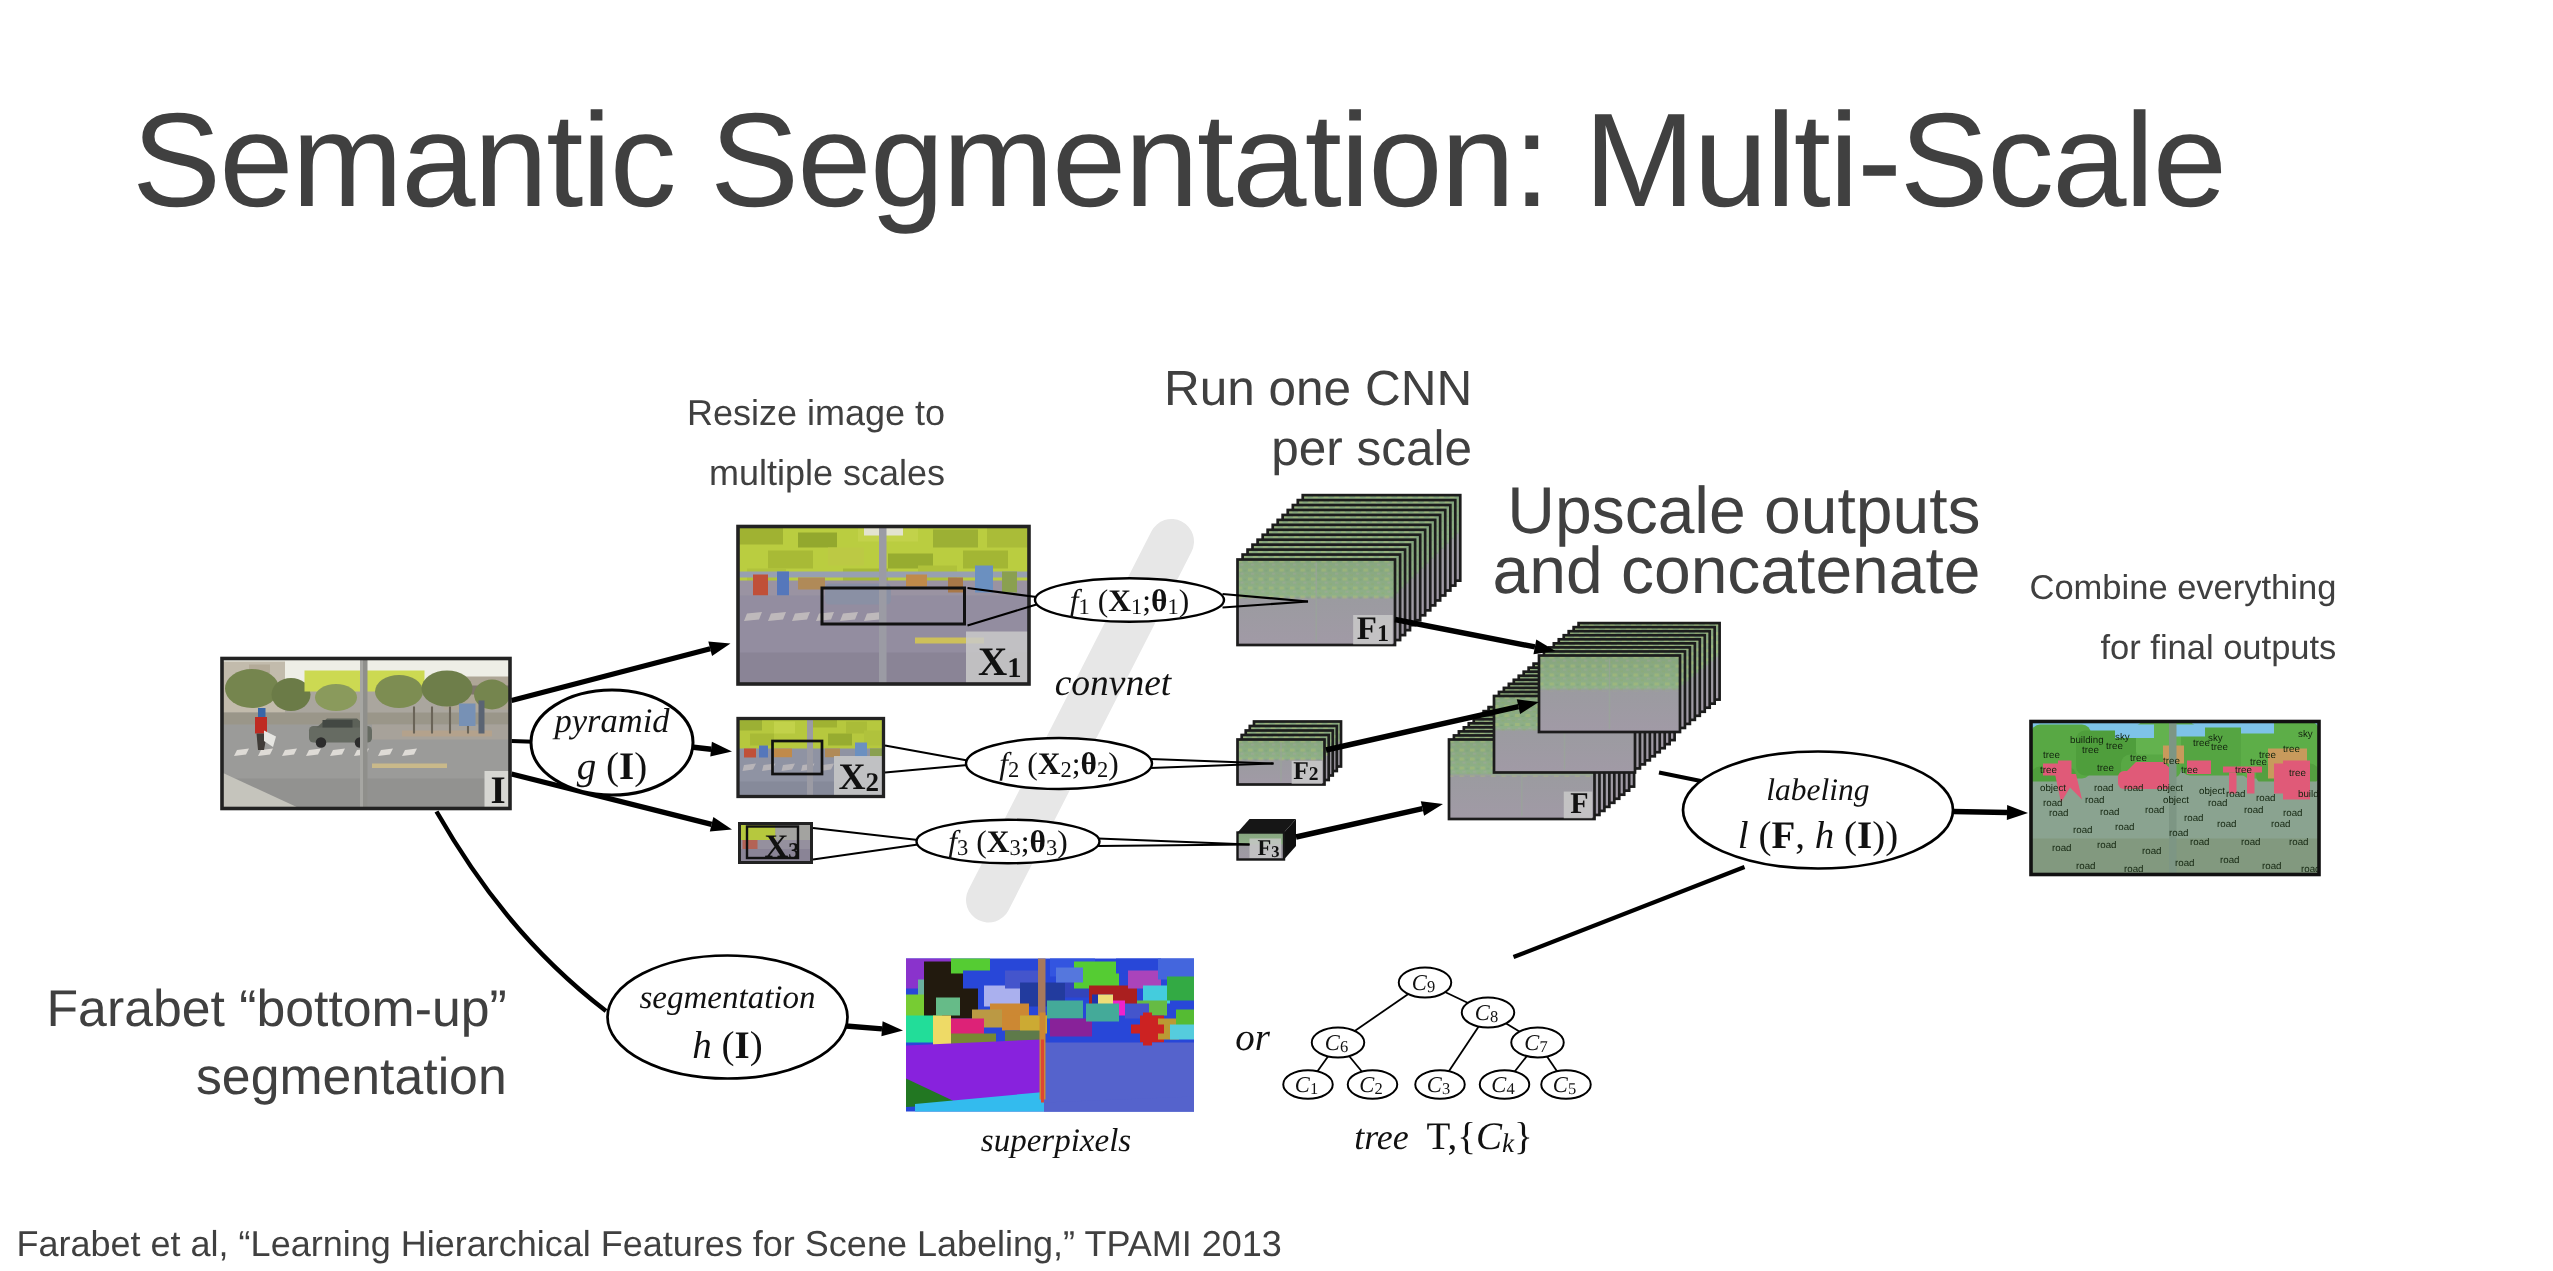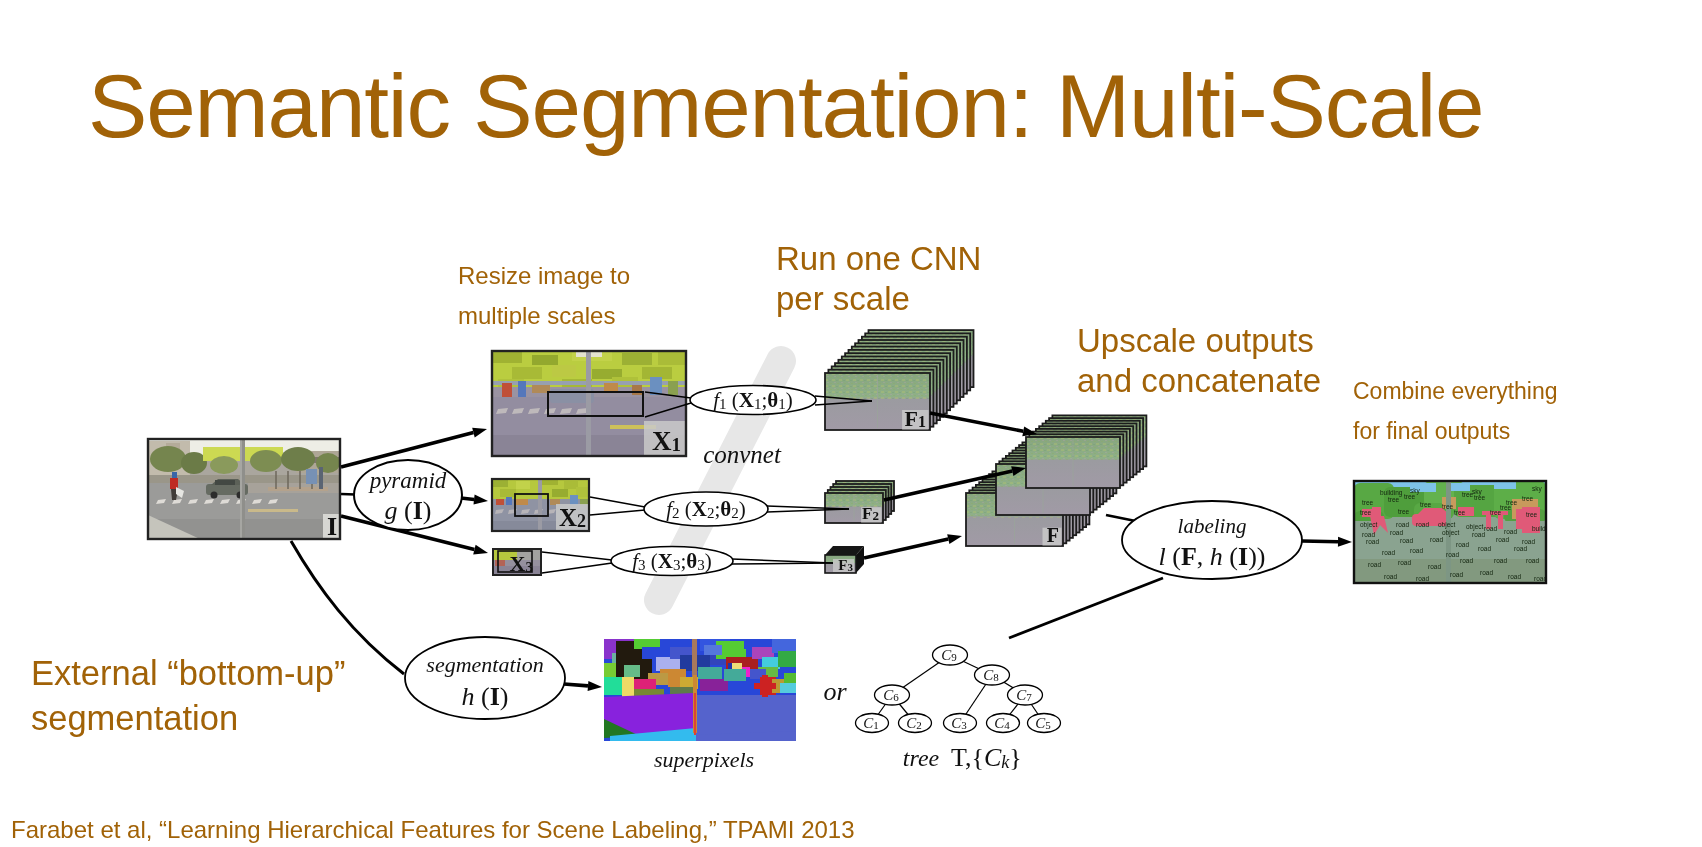--- a/index.html
+++ b/index.html
@@ -1,15 +1,15 @@
 <!DOCTYPE html>
 <html><head><meta charset="utf-8">
 <style>
 html,body{margin:0;padding:0;background:#fff;width:1702px;height:847px;overflow:hidden;}
-.t{position:absolute;font-family:"Liberation Sans",sans-serif;color:#a16207;white-space:pre;}
+.t{position:absolute;font-family:"Liberation Sans",sans-serif;color:#404040;white-space:pre;text-align:right;}
 #svgwrap{position:absolute;left:0;top:0;width:1702px;height:847px;}
 </style></head>
 <body>
 <div id="svgwrap"><svg width="1702" height="847" viewBox="0 0 1702 847">
       <defs>
 <linearGradient id="fmap" x1="0" y1="0" x2="0" y2="1">
  <stop offset="0" stop-color="#87a57f"></stop>
           <stop offset="0.42" stop-color="#8fb088"></stop>
  <stop offset="0.46" stop-color="#9b9ba0"></stop>
           <stop offset="1" stop-color="#a19aa6"></stop>
@@ -611,18 +611,18 @@
         <rect x="90" y="54" width="2" height="42" fill="#dd4433"></rect>
         <rect x="158" y="36" width="6" height="22" fill="#cc2222"></rect>
         <rect x="150" y="44" width="22" height="6" fill="#cc2222"></rect>
       </g>
     </svg></div>
 <div class="t" style="left:88px;top:55px;font-size:89px;letter-spacing:-1.15px;">Semantic Segmentation: Multi-Scale</div>
 <div class="t" style="left:458px;top:256px;font-size:24px;line-height:40px;">Resize image to
 multiple scales</div>
 <div class="t" style="left:776px;top:239px;font-size:33px;line-height:40px;">Run one CNN
 per scale</div>
-<div class="t" style="left:1077px;top:321px;font-size:33px;line-height:40px;">Upscale outputs
+<div class="t" style="left:995px;top:321px;font-size:44px;line-height:40px;">Upscale outputs
 and concatenate</div>
 <div class="t" style="left:1353px;top:371px;font-size:23px;line-height:40px;">Combine everything
 for final outputs</div>
-<div class="t" style="left:31px;top:651px;font-size:34.5px;line-height:45px;">External “bottom-up”
+<div class="t" style="left:31px;top:651px;font-size:34.5px;line-height:45px;">Farabet “bottom-up”
 segmentation</div>
 <div class="t" style="left:11px;top:816px;font-size:24px;">Farabet et al, “Learning Hierarchical Features for Scene Labeling,” TPAMI 2013</div>
 </body></html>

